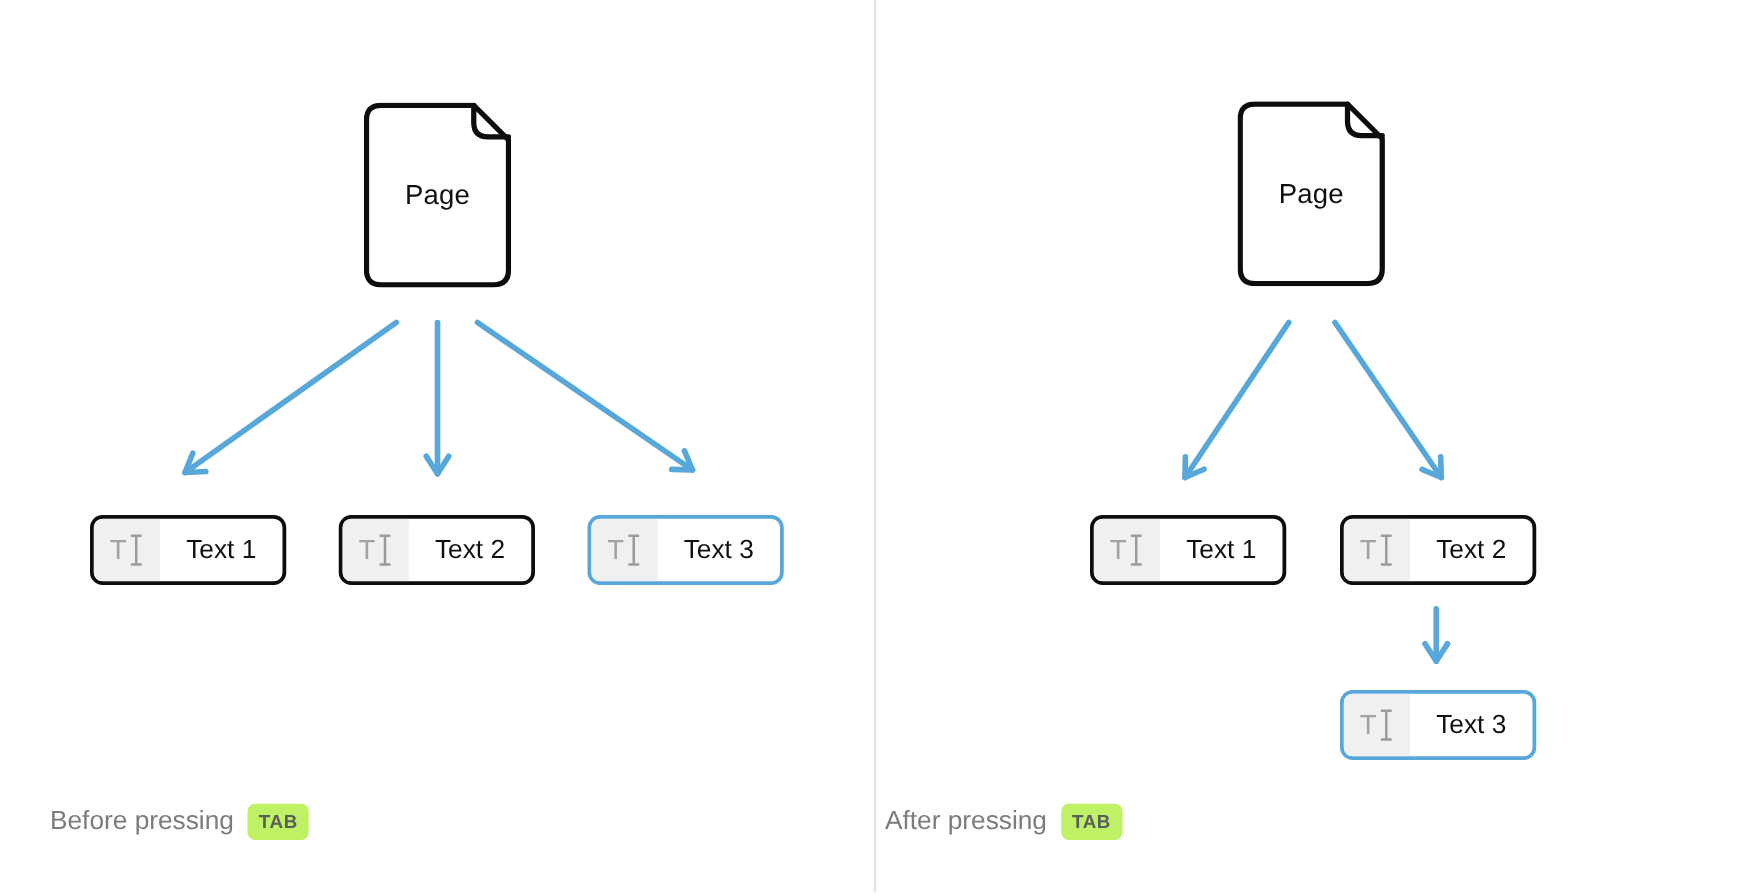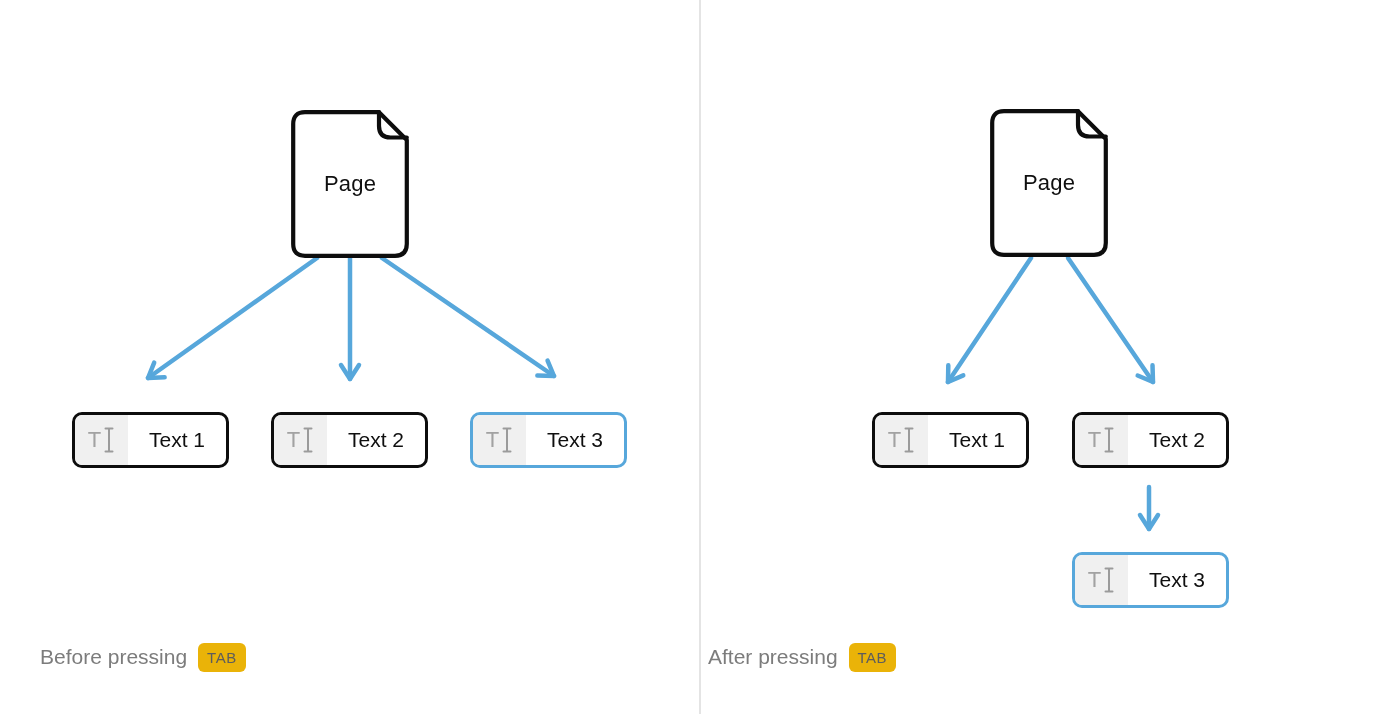--- a/index.html
+++ b/index.html
@@ -17,21 +17,21 @@
     width: 2px; height: 714px;
     background: #e4e4e4;
   }
   .arrows {
     position: absolute;
     left: 0; top: 0;
     width: 1400px; height: 714px;
     pointer-events: none;
   }
   
-  .page-node { position: absolute; width: 118px; height: 148px; margin-top: 28px; }
+  .page-node { position: absolute; width: 118px; height: 148px; }
   .page-node svg { position: absolute; left: 0; top: 0; }
   .page-label {
     position: absolute; inset: 0;
     display: flex; align-items: center; justify-content: center;
     font-size: 22px; font-weight: 500; color: #0f0f0f; letter-spacing: 0.2px;
   }
   
   .block {
     position: absolute;
     width: 157px; height: 56px;
@@ -58,22 +58,22 @@
     display: flex; align-items: center; justify-content: center;
     font-size: 21px; font-weight: 500; color: #0f0f0f;
   }
   
   .caption {
     position: absolute; top: 640px; height: 34px;
     display: flex; align-items: center; gap: 11px;
   }
   .caption-text { font-size: 21px; color: #7c7c7c; text-align: center; }
   .key-badge {
-    background: #eab308; color: #5d5d5d;
-    font-size: 15px; font-weight: 400;
+    background: #bef264; color: #5d5d5d;
+    font-size: 15px; font-weight: 700;
     padding: 7px 9px; border-radius: 6px;
     letter-spacing: 0.5px; line-height: 1;
   }
 </style>
 </head>
 <body>
 
 <div class="canvas">
 
   <svg class="arrows" width="1400" height="714" viewBox="0 0 1400 714" xmlns="http://www.w3.org/2000/svg">

